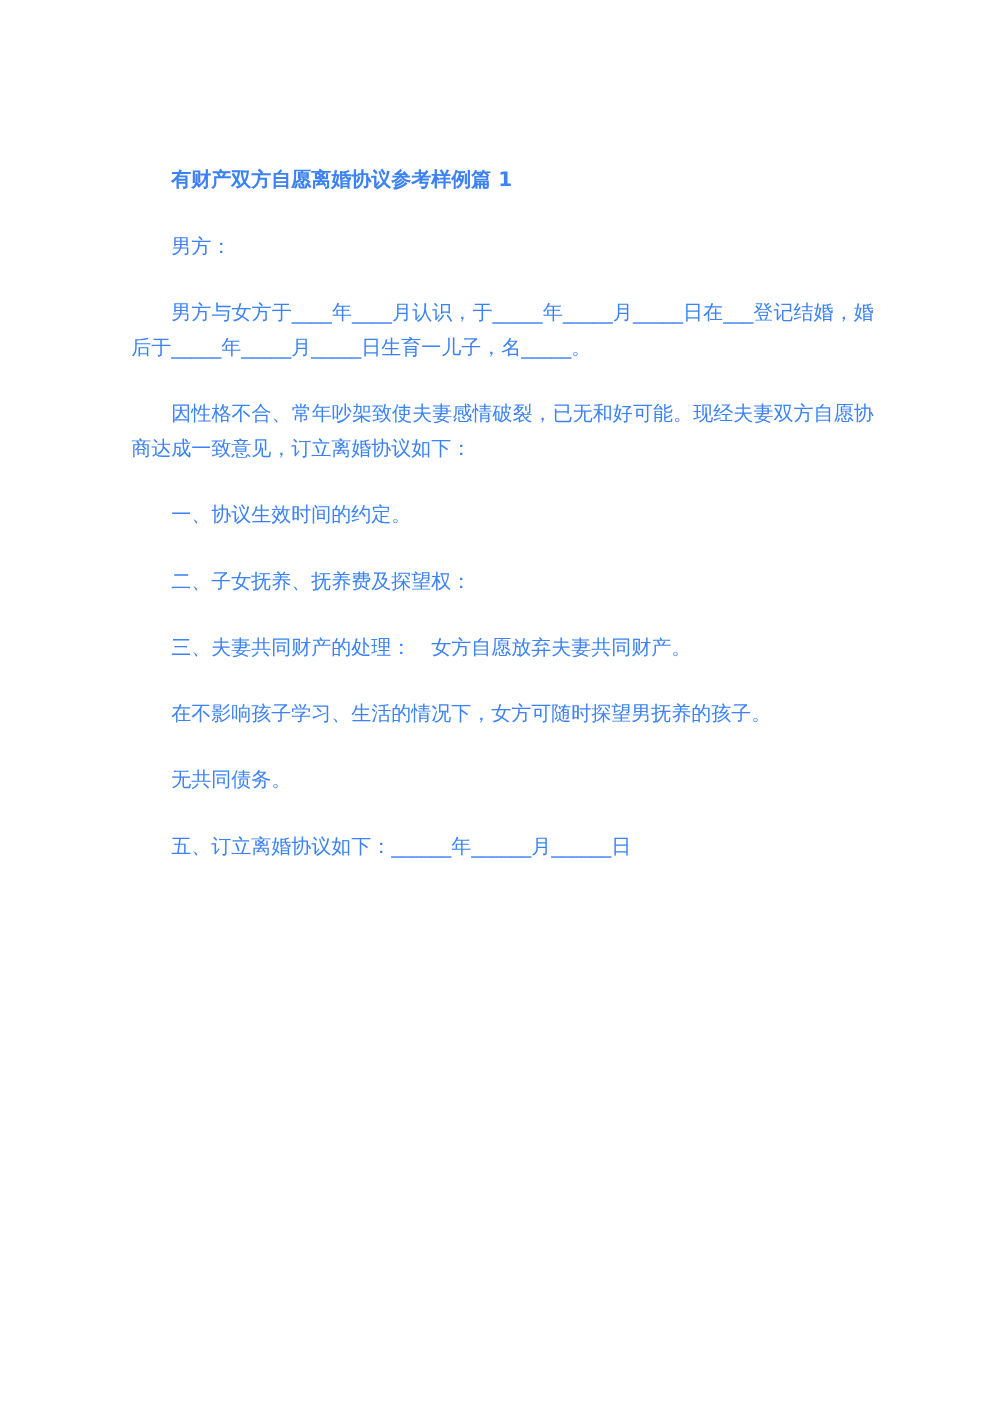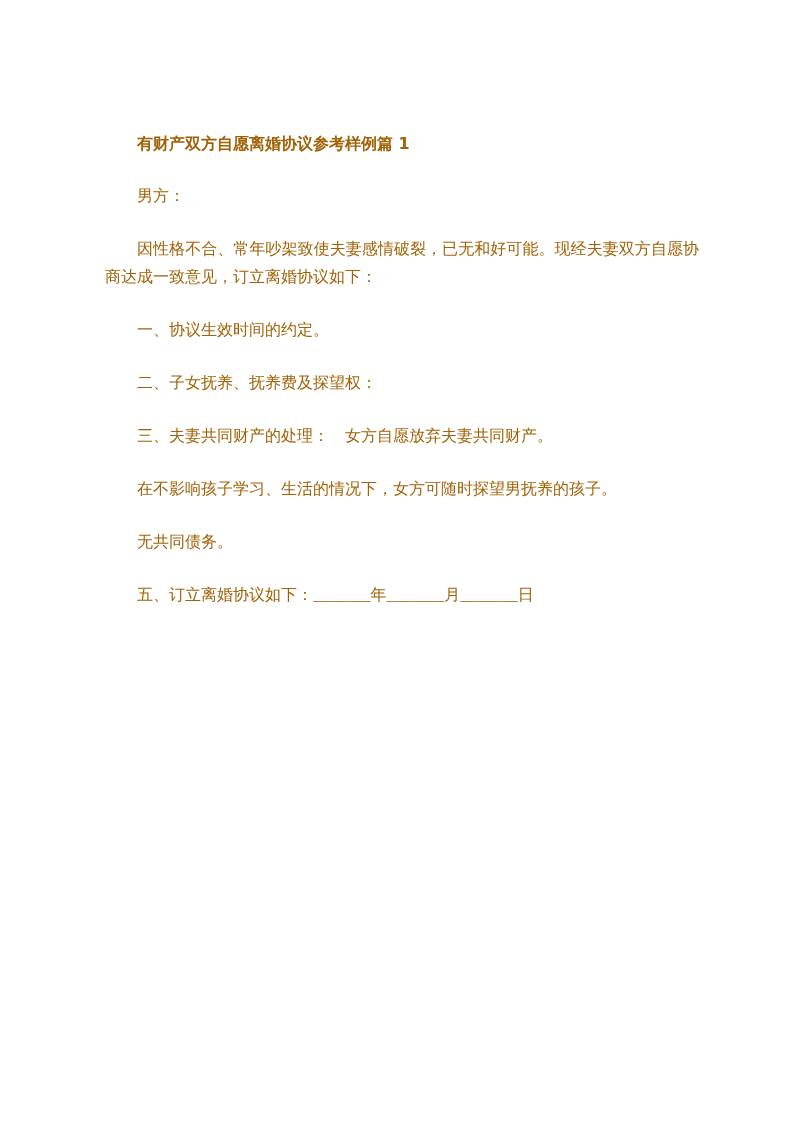--- a/index.html
+++ b/index.html
@@ -9,50 +9,50 @@
   }
   .page {
     position: relative;
     width: 793px;
     height: 1122px;
     margin: 0 auto;
     background: #ffffff;
     box-sizing: border-box;
     padding: 130px 82px 40px 105px;
     overflow: hidden;
-    color: #a16207;
+    color: #3b82f6;
     font-family: "DejaVu Sans", "Liberation Sans", sans-serif;
     font-size: 16px;
     line-height: 28px;
   }
   .doc-title {
     margin: 0 0 25px 0;
     font-size: 16px;
     font-weight: bold;
     text-indent: 2em;
     white-space: nowrap;
   }
   .doc-para {
     margin: 0 12px 25px 0;
     text-indent: 2em;
     text-align: justify;
     word-break: break-all;
-    font-family: Liberation Mono, monospace;
   }
   .doc-para:last-child {
     margin-bottom: 0;
   }
 </style>
 </head>
 <body>
 
 <div class="page">
   <h1 class="doc-title">有财产双方自愿离婚协议参考样例篇 1</h1>
 
   <p class="doc-para">男方：</p>
+  <p class="doc-para">男方与女方于____年____月认识，于_____年_____月_____日在___登记结婚，婚后于_____年_____月_____日生育一儿子，名_____。</p>
   <p class="doc-para">因性格不合、常年吵架致使夫妻感情破裂，已无和好可能。现经夫妻双方自愿协商达成一致意见，订立离婚协议如下：</p>
   <p class="doc-para">一、协议生效时间的约定。</p>
   <p class="doc-para">二、子女抚养、抚养费及探望权：</p>
   <p class="doc-para">三、夫妻共同财产的处理：　女方自愿放弃夫妻共同财产。</p>
   <p class="doc-para">在不影响孩子学习、生活的情况下，女方可随时探望男抚养的孩子。</p>
   <p class="doc-para">无共同债务。</p>
   <p class="doc-para">五、订立离婚协议如下：______年______月______日</p>
 </div>
 
 </body></html>

